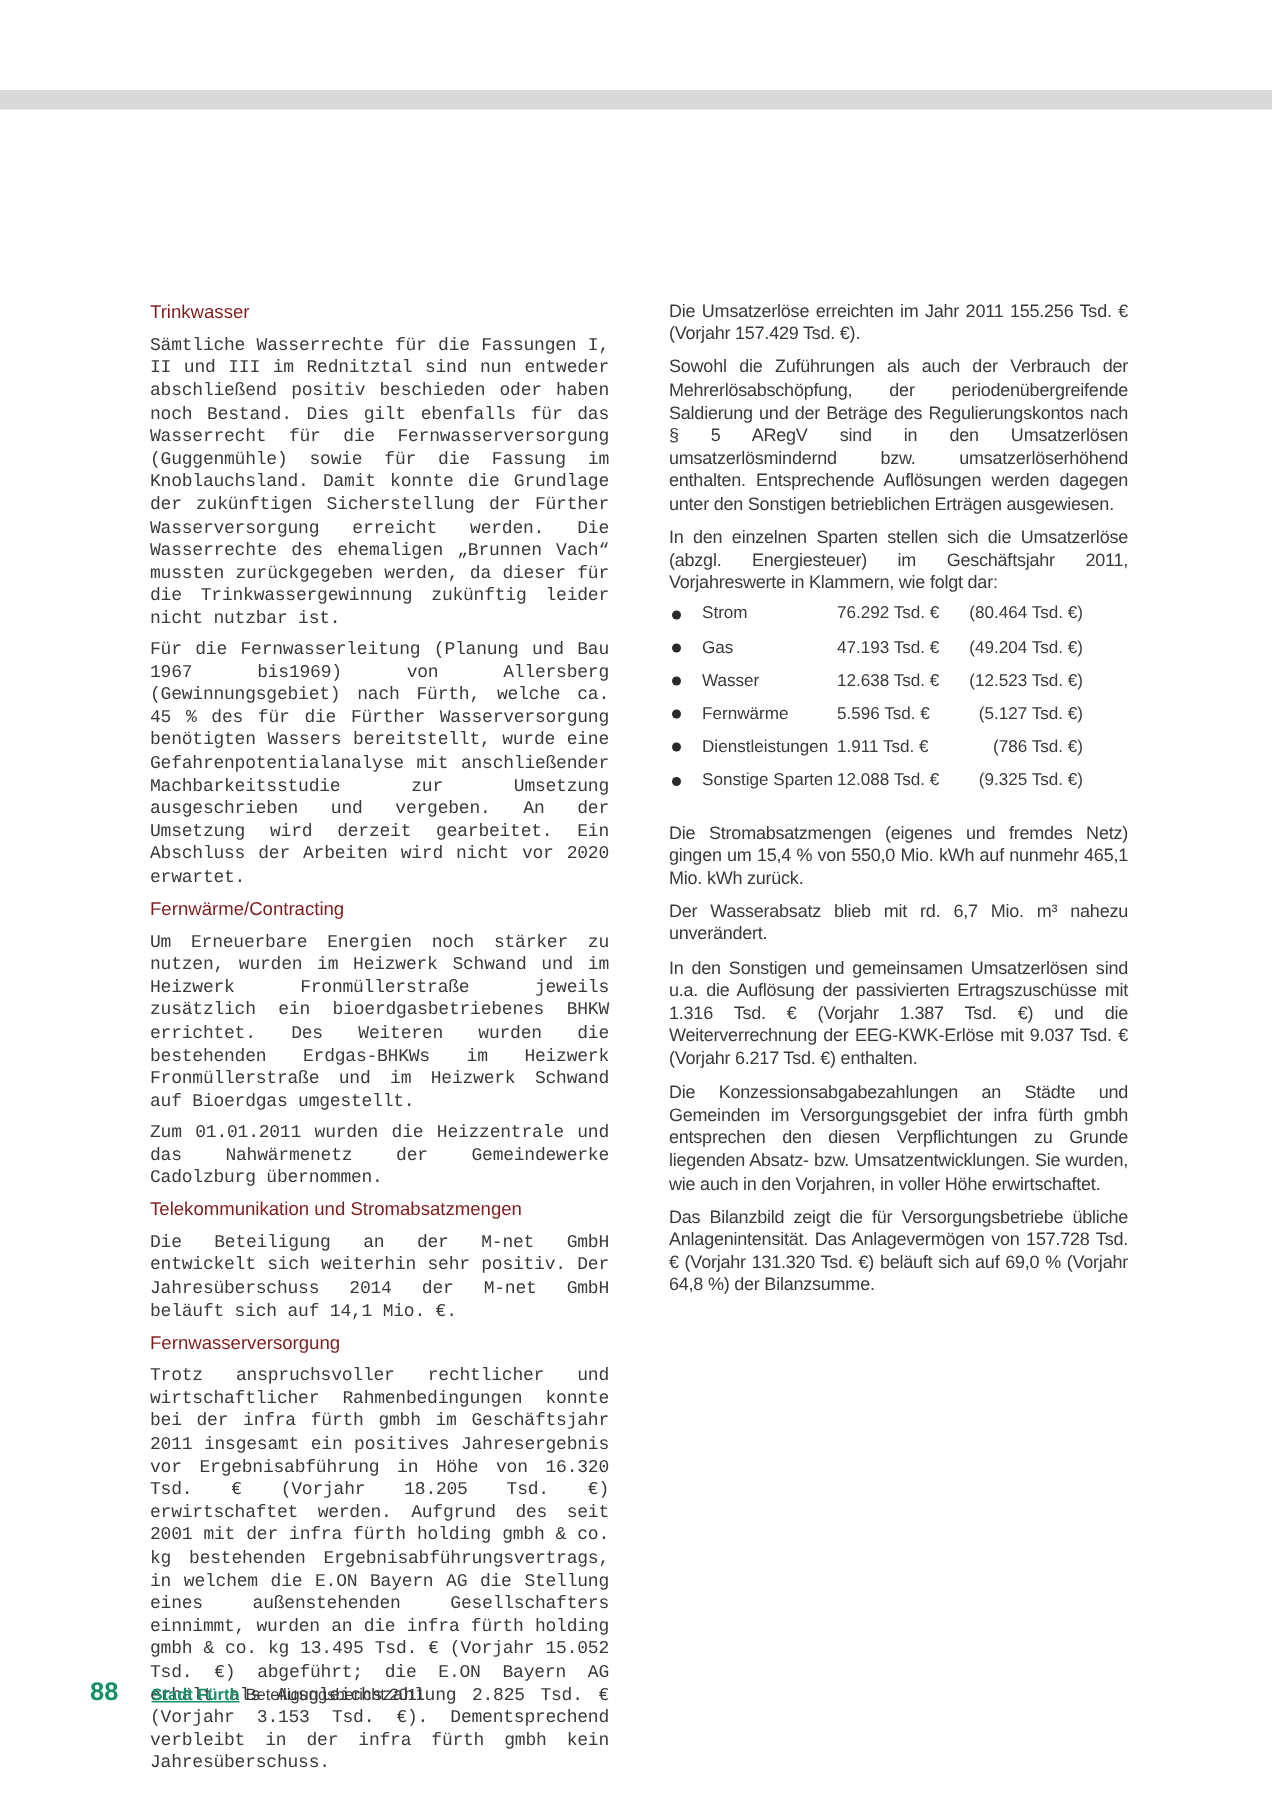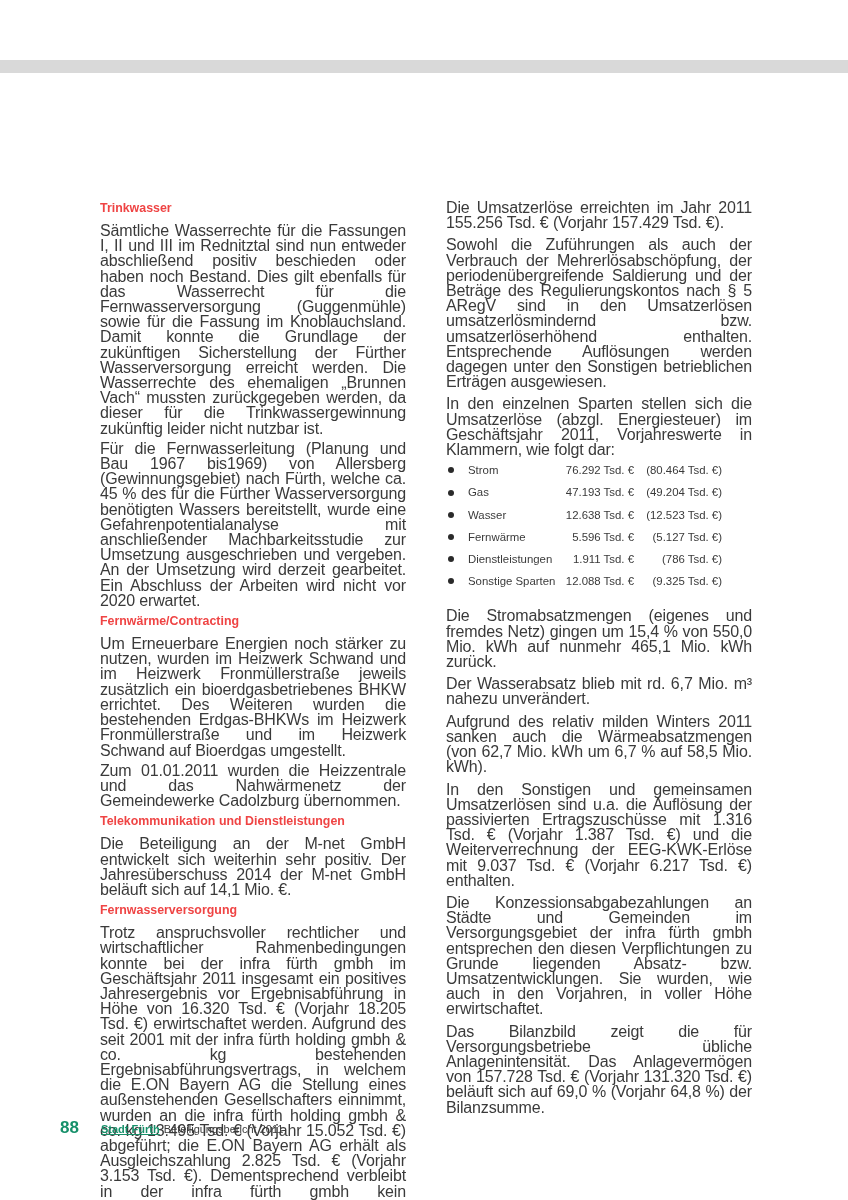--- a/index.html
+++ b/index.html
@@ -10,37 +10,37 @@
     }
     .top-band {
       position: absolute; left: 0; top: 60px; width: 848px; height: 13px; background: #d9d9d9;
     }
     .col {
       position: absolute; top: 200px; width: 306px;
     }
     .col-left { left: 100px; }
     .col-right { left: 446px; }
     h2 {
-      margin: 0 0 6px 0; font-size: 12.4px; font-weight: bold; color: #ef4444; line-height: 17px;
+      margin: 0 0 6px 0; font-size: 12.4px; font-weight: normal; color: #7f1d1d; line-height: 17px;
     }
     p {
-      margin: 0 0 7px 0; font-size: 16px; line-height: 15.2px; text-align: justify;
+      margin: 0 0 7px 0; font-size: 12px; line-height: 15.2px; text-align: justify;
       letter-spacing: -0.15px; hyphens: manual;
     }
     .col-left h2 + p { margin-top: 0; }
-    .col-left p { margin-bottom: 5px; }
+    .col-left p { margin-bottom: 5px; font-family: Liberation Mono, monospace; }
     .col-left h2 { margin-top: 3px; }
     .col-left h2:first-child { margin-top: 0; }
     ul.sparten { list-style: none; margin: 2px 0 16px 0; padding: 0; }
     ul.sparten li {
       display: flex; font-size: 11.4px; line-height: 22.2px; align-items: center;
     }
     .bullet { width: 6px; height: 6px; border-radius: 50%; background: #2a2a2a; margin: 0 14px 0 2px; flex: 0 0 6px; }
     .s-name { width: 90px; }
-    .s-val { width: 76px; text-align: right; }
+    .s-val { width: 76px; text-align: left; }
     .s-prev { width: 88px; text-align: right; }
     .footer {
       position: absolute; left: 60px; top: 1118px; display: flex; align-items: baseline; justify-content: space-between;
     }
     .page-num { font-size: 17px; font-weight: bold; color: #17906a; width: 41px; }
     .footer-brand { font-size: 11px; font-weight: bold; color: #17906a; margin-right: 4px; text-decoration: underline; }
     .footer-title { font-size: 11px; color: #3a3a3a; }
   </style>
 </head>
 <body>
@@ -49,21 +49,21 @@
 
 <div class="col col-left">
   <h2>Trinkwasser</h2>
   <p>Sämtliche Wasserrechte für die Fassungen I, II und III im Rednitztal sind nun entweder abschließend positiv beschieden oder haben noch Bestand. Dies gilt ebenfalls für das Wasserrecht für die Fernwasserversorgung (Guggenmühle) sowie für die Fassung im Knoblauchsland. Damit konnte die Grundlage der zukünftigen Sicherstellung der Fürther Wasserversorgung erreicht werden. Die Wasserrechte des ehemaligen „Brunnen Vach“ mussten zurückgegeben werden, da dieser für die Trinkwassergewinnung zukünftig leider nicht nutzbar ist.</p>
   <p>Für die Fernwasserleitung (Planung und Bau 1967 bis1969) von Allersberg (Gewinnungsgebiet) nach Fürth, welche ca. 45 % des für die Fürther Wasserversorgung benötigten Wassers bereitstellt, wurde eine Gefahrenpotentialanalyse mit anschließender Machbarkeitsstudie zur Umsetzung ausgeschrieben und vergeben. An der Umsetzung wird derzeit gearbeitet. Ein Abschluss der Arbeiten wird nicht vor 2020 erwartet.</p>
 
   <h2>Fernwärme/Contracting</h2>
   <p>Um Erneuerbare Energien noch stärker zu nutzen, wurden im Heizwerk Schwand und im Heizwerk Fronmüllerstraße jeweils zusätzlich ein bioerdgasbetriebenes BHKW errichtet. Des Weiteren wurden die bestehenden Erdgas-BHKWs im Heizwerk Fronmüllerstraße und im Heizwerk Schwand auf Bioerdgas umgestellt.</p>
   <p>Zum 01.01.2011 wurden die Heizzentrale und das Nahwärmenetz der Gemeindewerke Cadolzburg übernommen.</p>
 
-  <h2>Telekommunikation und Dienstleistungen</h2>
+  <h2>Telekommunikation und Stromabsatzmengen</h2>
   <p>Die Beteiligung an der M-net GmbH entwickelt sich weiterhin sehr positiv. Der Jahresüberschuss 2014 der M-net GmbH beläuft sich auf 14,1 Mio. €.</p>
 
   <h2>Fernwasserversorgung</h2>
   <p>Trotz anspruchsvoller rechtlicher und wirtschaftlicher Rahmenbedingungen konnte bei der infra fürth gmbh im Geschäftsjahr 2011 insgesamt ein positives Jahresergebnis vor Ergebnisabführung in Höhe von 16.320 Tsd. € (Vorjahr 18.205 Tsd. €) erwirtschaftet werden. Aufgrund des seit 2001 mit der infra fürth holding gmbh &amp; co. kg bestehenden Ergebnisabführungsvertrags, in welchem die E.ON Bayern AG die Stellung eines außenstehenden Gesellschafters einnimmt, wurden an die infra fürth holding gmbh &amp; co. kg 13.495 Tsd. € (Vorjahr 15.052 Tsd. €) abgeführt; die E.ON Bayern AG erhält als Ausgleichszahlung 2.825 Tsd. € (Vorjahr 3.153 Tsd. €). Dementsprechend verbleibt in der infra fürth gmbh kein Jahresüberschuss.</p>
 </div>
 
 <div class="col col-right">
   <p>Die Umsatzerlöse erreichten im Jahr 2011 155.256 Tsd. € (Vorjahr 157.429 Tsd. €).</p>
   <p>Sowohl die Zuführungen als auch der Verbrauch der Mehrerlösabschöpfung, der periodenübergreifende Saldierung und der Beträge des Regulierungskontos nach § 5 ARegV sind in den Umsatzerlösen umsatzerlösmindernd bzw. umsatzerlöserhöhend enthalten. Entsprechende Auflösungen werden dagegen unter den Sonstigen betrieblichen Erträgen ausgewiesen.</p>
   <p style="margin-bottom:2px">In den einzelnen Sparten stellen sich die Umsatzerlöse (abzgl. Energiesteuer) im Geschäftsjahr 2011, Vorjahreswerte in Klammern, wie folgt dar:</p>
@@ -102,21 +102,20 @@
     <li>
       <span class="bullet"></span>
       <span class="s-name">Sonstige Sparten</span>
       <span class="s-val">12.088 Tsd. €</span>
       <span class="s-prev">(9.325 Tsd. €)</span>
     </li>
   </ul>
 
   <p>Die Stromabsatzmengen (eigenes und fremdes Netz) gingen um 15,4 % von 550,0 Mio. kWh auf nunmehr 465,1 Mio. kWh zurück.</p>
   <p>Der Wasserabsatz blieb mit rd. 6,7 Mio. m³ nahezu unverändert.</p>
-  <p>Aufgrund des relativ milden Winters 2011 sanken auch die Wärmeabsatzmengen (von 62,7 Mio. kWh um 6,7 % auf 58,5 Mio. kWh).</p>
   <p>In den Sonstigen und gemeinsamen Umsatzerlösen sind u.a. die Auflösung der passivierten Ertragszuschüsse mit 1.316 Tsd. € (Vorjahr 1.387 Tsd. €) und die Weiterverrechnung der EEG-KWK-Erlöse mit 9.037 Tsd. € (Vorjahr 6.217 Tsd. €) enthalten.</p>
   <p>Die Konzessionsabgabezahlungen an Städte und Gemeinden im Versorgungsgebiet der infra fürth gmbh entsprechen den diesen Verpflichtungen zu Grunde liegenden Absatz- bzw. Umsatzentwicklungen. Sie wurden, wie auch in den Vorjahren, in voller Höhe erwirtschaftet.</p>
   <p>Das Bilanzbild zeigt die für Versorgungsbetriebe übliche Anlagenintensität. Das Anlagevermögen von 157.728 Tsd. € (Vorjahr 131.320 Tsd. €) beläuft sich auf 69,0 % (Vorjahr 64,8 %) der Bilanzsumme.</p>
 </div>
 
 <div class="footer">
   <span class="page-num">88</span>
   <span class="footer-brand">Stadt Fürth</span>
   <span class="footer-title">Beteiligungsbericht 2011</span>
 </div>

